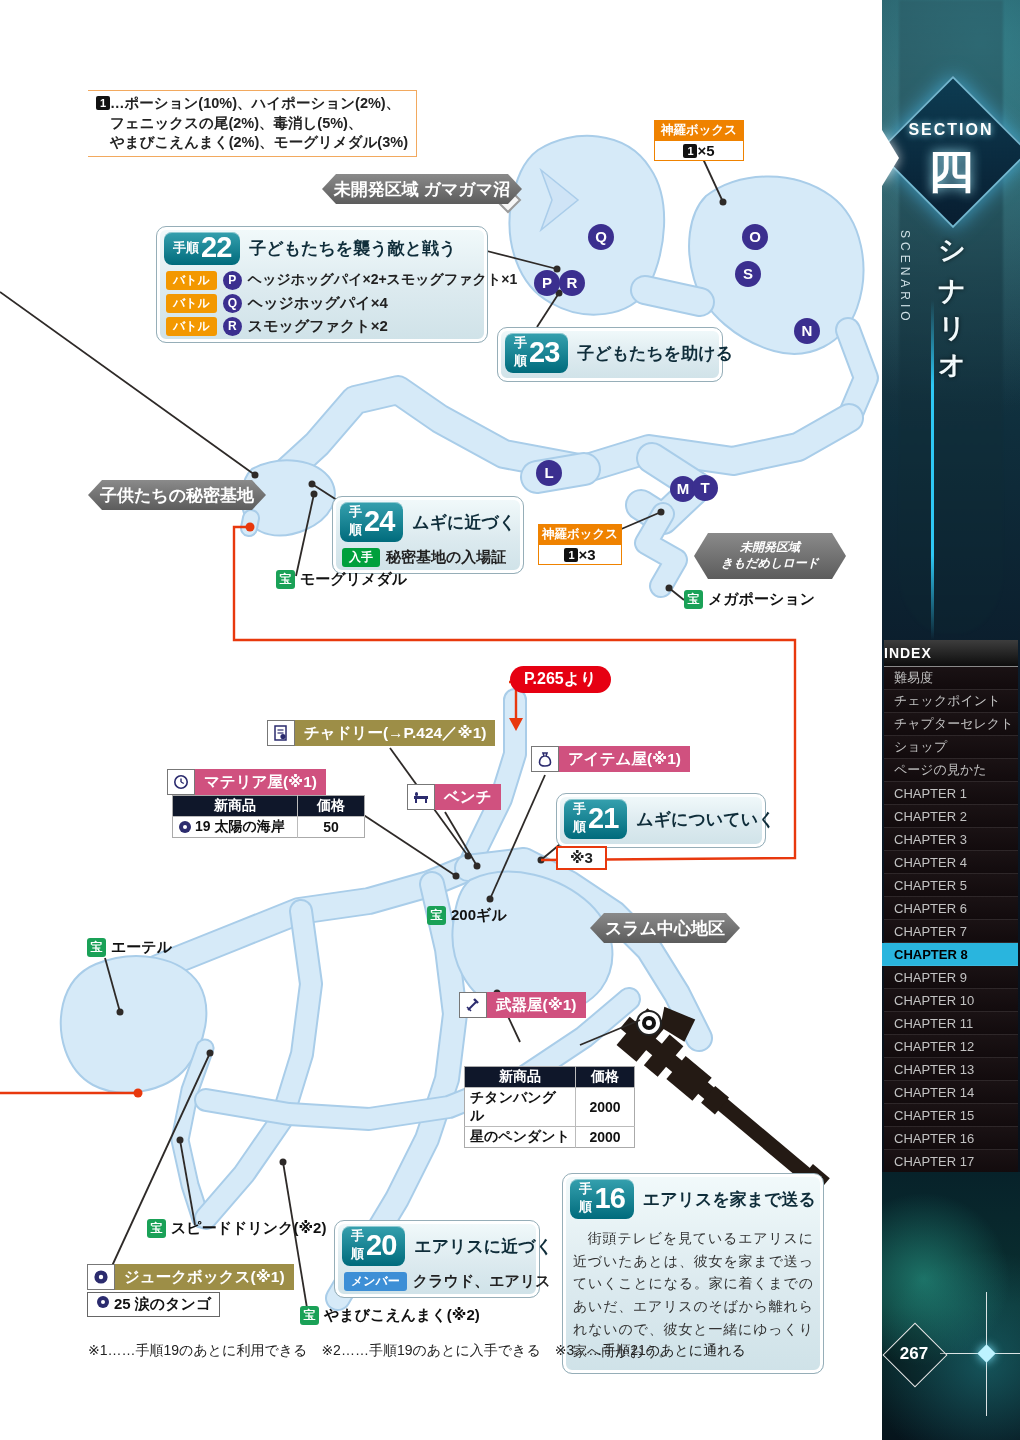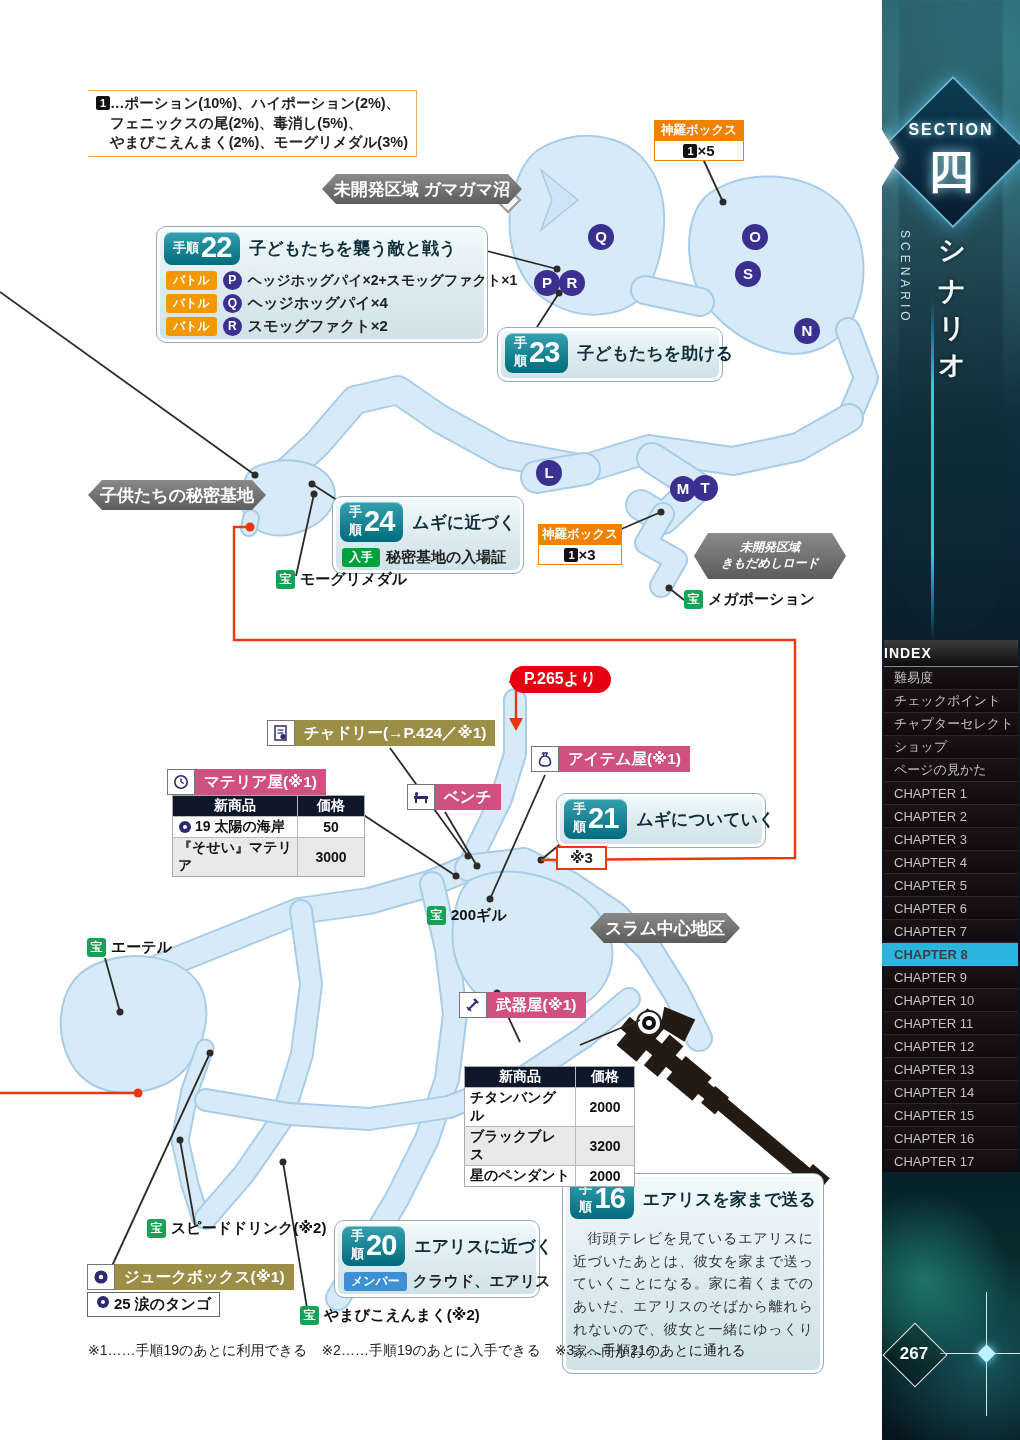--- a/index.html
+++ b/index.html
@@ -42,21 +42,21 @@
       border:1px solid #96aeb8;border-radius:10px;box-shadow:inset 0 0 0 3px #ffffff;
       padding-bottom:4px;}
   .step-head{display:flex;align-items:center;gap:9px;padding:5px 7px 4px 7px;}
   .step-label{background:linear-gradient(180deg,#35a0ae 0%,#0e7econ 40%,#006b7c 100%);
       background:linear-gradient(180deg,#35a0ae,#006b7c);
       border-radius:8px;color:#fff;display:flex;align-items:center;padding:1px 9px 3px 9px;
       box-shadow:inset 0 1px 0 rgba(255,255,255,.45);}
   .step-label .t{font-size:13px;font-weight:bold;}
   .step-label .n{font-size:29px;font-weight:bold;line-height:1;margin-left:2px;letter-spacing:-1px;}
   .step-title{font-size:17px;font-weight:bold;color:#0f2d3a;white-space:nowrap;}
-  .sub-row{display:flex;align-items:center;gap:6px;padding:2px 9px;font-size:15px;
+  .sub-row{display:flex;align-items:flex-start;gap:6px;padding:2px 9px;font-size:15px;
       font-weight:bold;color:#222;white-space:nowrap;}
   .badge-sm{color:#fff;font-size:12px;font-weight:bold;padding:1px 7px;border-radius:3px;}
   .bg-battle{background:#f39800;}
   .bg-get{background:#00a03c;}
   .bg-member{background:#3d8fd6;}
   .letter-circle{flex:none;width:19px;height:19px;border-radius:50%;background:#3b2f8f;color:#fff;
       font-size:12px;font-weight:bold;text-align:center;line-height:19px;}
   .step-body{font-size:14px;color:#333;line-height:1.62;padding:4px 10px 6px 10px;
       font-weight:normal;text-align:justify;}
 
@@ -120,21 +120,21 @@
       color:#cfe0e6;letter-spacing:4px;}
   .accent-line{position:absolute;left:49px;top:300px;width:3px;height:340px;
       background:linear-gradient(180deg,rgba(46,200,245,0),#2ec8f5 25%,#2ec8f5 75%,rgba(46,200,245,0));}
   .index{position:absolute;left:2px;top:640px;width:134px;}
   .index-head{height:26px;background:linear-gradient(180deg,#3d3d3d,#0d0d0d);color:#fff;
       font-weight:bold;font-size:14px;letter-spacing:1px;display:flex;align-items:center;
       border-bottom:1px solid #8a8a8a;}
   .index-item{height:22px;background:linear-gradient(180deg,#1a1214,#120b0d);color:#c2c2c2;
       font-size:13px;display:flex;align-items:center;padding-left:10px;
       border-bottom:1px solid rgba(255,255,255,.09);cursor:pointer;}
-  .index-item.active{margin-left:-8px;padding-left:18px;background:#29b5de;color:#404040;font-weight:bold;}
+  .index-item.active{margin-left:-8px;padding-left:18px;background:#29b5de;color:#000000;font-weight:bold;}
   .bottom-art{position:absolute;left:0;top:1172px;width:138px;height:268px;
       background:
         radial-gradient(circle at 30% 40%, rgba(44,170,148,.55), transparent 46%),
         radial-gradient(circle at 75% 72%, rgba(34,130,140,.5), transparent 52%),
         linear-gradient(180deg,#07222a,#0a3030 50%,#06141c);}
   .star-v{position:absolute;left:104px;top:1292px;width:1px;height:124px;background:rgba(255,255,255,.85);}
   .star-h{position:absolute;left:58px;top:1353px;width:80px;height:1px;background:rgba(255,255,255,.85);}
   .star-core{position:absolute;left:98px;top:1347px;width:13px;height:13px;background:#bdf3ff;
       transform:rotate(45deg);box-shadow:0 0 10px #7fe8ff;}
   .pnum-diamond{position:absolute;left:10px;top:1332px;width:44px;height:44px;transform:rotate(45deg);
@@ -460,24 +460,20 @@
           <span class="nm">
             <svg width="14" height="14" viewBox="0 0 14 14">
               <circle cx="7" cy="7" r="6" fill="#2b2b6e"></circle>
               <circle cx="7" cy="7" r="2" fill="#fff"></circle>
             </svg>
             <span>19 太陽の海岸</span>
           </span>
         </td>
     <td class="pr">50</td>
   </tr>
-  <tr class="alt">
-    <td>『そせい』マテリア</td>
-    <td class="pr">3000</td>
-  </tr>
 </tbody>
   </table>
 
 <div class="shop-badge pink abs" style="left:459px;top:992px;">
   <span class="ic">
     <svg width="16" height="16" viewBox="0 0 16 16">
         <line x1="3" y1="13" x2="11" y2="5" stroke="#2b2b6e" stroke-width="2"></line>
         <line x1="9" y1="2" x2="13" y2="6" stroke="#2b2b6e" stroke-width="2.4"></line>
         <line x1="2" y1="10" x2="6" y2="14" stroke="#2b2b6e" stroke-width="1.6"></line>
       </svg>
@@ -486,24 +482,20 @@
 </div>
 <table class="shop-table abs" style="left:464px;top:1066px;">
   <tbody>
       <tr>
     <th style="width:102px;">新商品</th>
     <th style="width:50px;" class="pr">価格</th>
   </tr>
   <tr>
     <td>チタンバングル</td>
     <td class="pr">2000</td>
-  </tr>
-  <tr class="alt">
-    <td>ブラックブレス</td>
-    <td class="pr">3200</td>
   </tr>
   <tr>
     <td>星のペンダント</td>
     <td class="pr">2000</td>
   </tr>
 </tbody>
   </table>
 
 <div class="shop-badge olive abs" style="left:87px;top:1264px;">
   <span class="ic">

